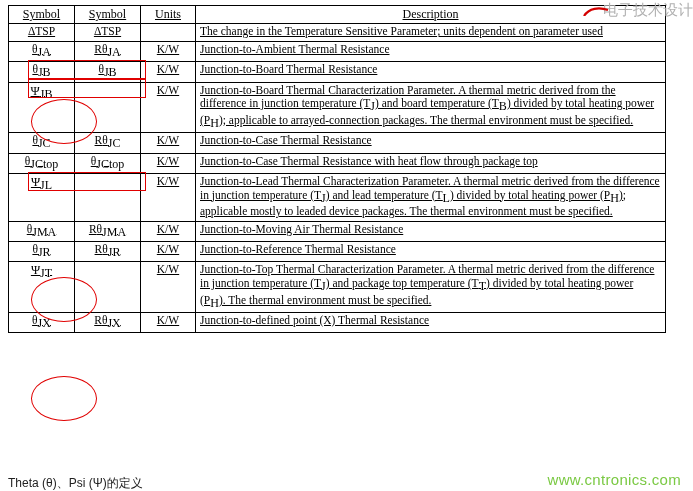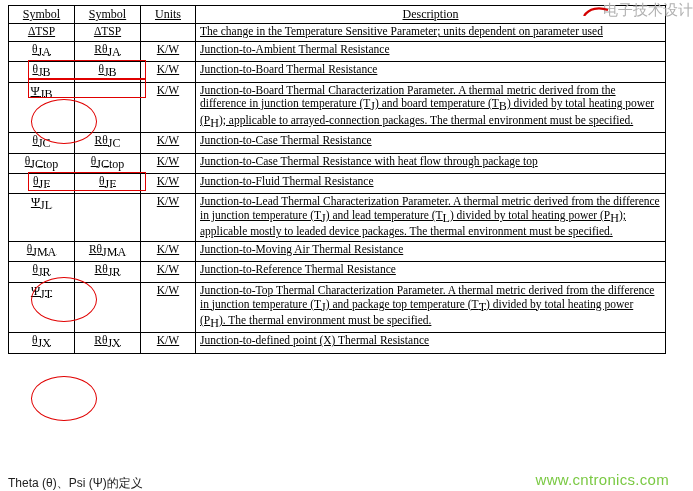--- a/index.html
+++ b/index.html
@@ -76,21 +76,21 @@
   .caption {
     position: absolute;
     left: 8px;
     top: 470px;
     font-family: "Liberation Sans", sans-serif;
     font-size: 12px;
     color: #222;
   }
   .watermark {
     position: absolute;
-    right: 24px;
+    right: 12px;
     top: 466px;
     font-family: "Liberation Sans", sans-serif;
     font-size: 15px;
     color: #7ac943;
     letter-spacing: 0.3px;
   }
   .logo {
     position: absolute;
     right: 0;
     top: -4px;
@@ -171,26 +171,20 @@
           <td class="units">K/W</td>
           <td class="desc">Junction-to-Case Thermal Resistance</td>
         </tr>
         <tr>
           <td class="sym"><span>θ</span><sub>JCtop</sub></td>
           <td class="sym"><span>θ</span><sub>JCtop</sub></td>
           <td class="units">K/W</td>
           <td class="desc">Junction-to-Case Thermal Resistance with heat flow through package top</td>
         </tr>
         <tr>
-          <td class="sym"><span>θ</span><sub>JF</sub></td>
-          <td class="sym"><span>θ</span><sub>JF</sub></td>
-          <td class="units">K/W</td>
-          <td class="desc">Junction-to-Fluid Thermal Resistance</td>
-        </tr>
-        <tr>
           <td class="sym"><span class="psi">Ψ</span><sub>JL</sub></td>
           <td class="sym"></td>
           <td class="units">K/W</td>
           <td class="desc">Junction-to-Lead Thermal Characterization Parameter. A thermal metric derived from the difference in junction temperature (T<sub>J</sub>) and lead temperature (T<sub>L</sub>) divided by total heating power (P<sub>H</sub>); applicable mostly to leaded device packages. The thermal environment must be specified.</td>
         </tr>
         <tr>
           <td class="sym"><span>θ</span><sub>JMA</sub></td>
           <td class="sym">R<span>θ</span><sub>JMA</sub></td>
           <td class="units">K/W</td>
           <td class="desc">Junction-to-Moving Air Thermal Resistance</td>

